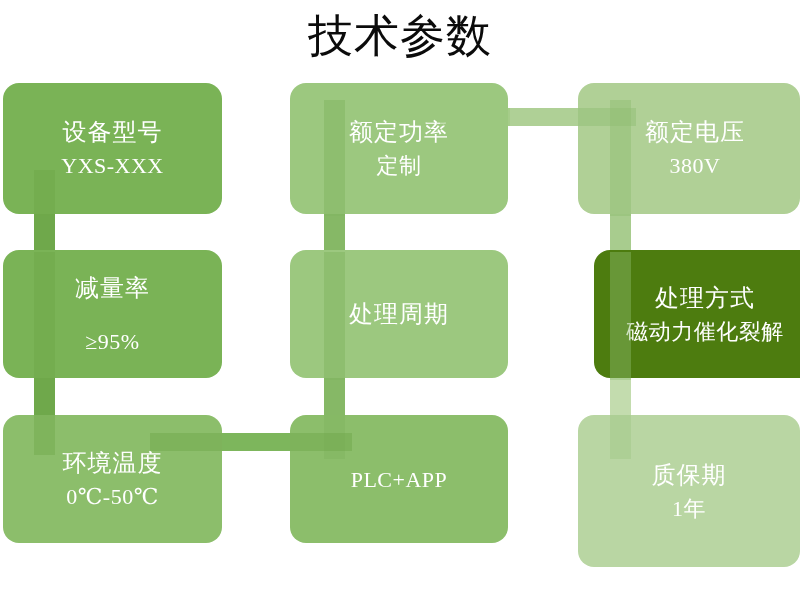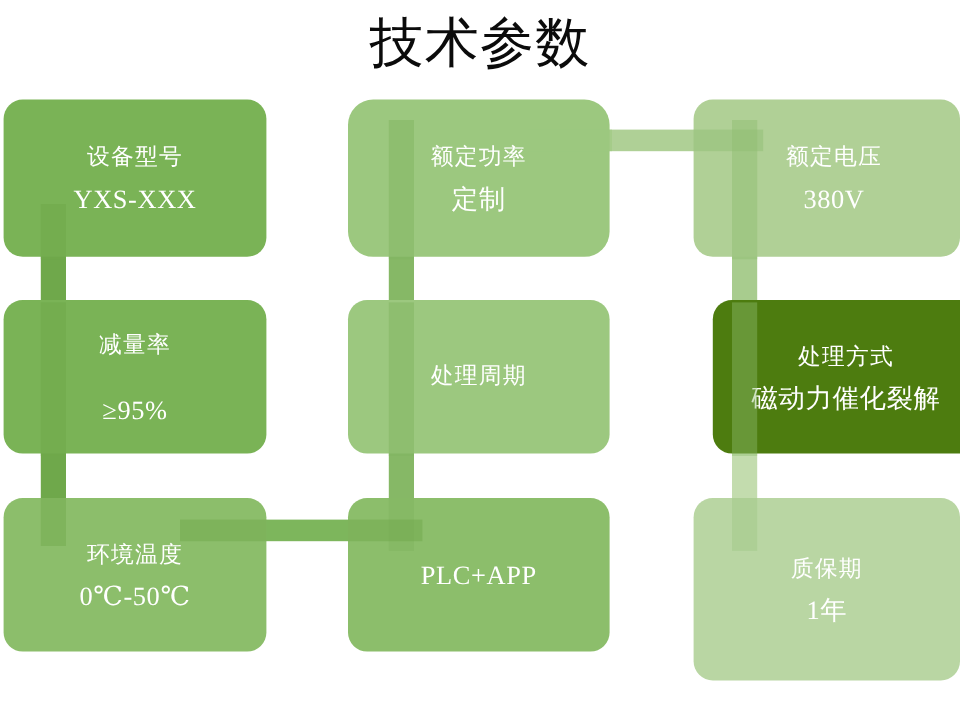--- a/index.html
+++ b/index.html
@@ -47,21 +47,21 @@
     display: flex;
     flex-direction: column;
     align-items: center;
     justify-content: center;
     color: #ffffff;
     text-align: center;
     overflow: hidden;
   }
 
   .card .card-title {
-    font-size: 19px;
+    font-size: 24px;
     line-height: 34px;
     letter-spacing: 1px;
     white-space: nowrap;
   }
 
   .card .card-value {
     font-size: 22px;
     line-height: 33px;
     letter-spacing: 0.5px;
     white-space: nowrap;
@@ -90,21 +90,21 @@
       <div class="connector" style="left: 610px; top: 360px; width: 21px; height: 80px; background: rgb(195, 220, 174);"></div>
       <div class="connector" style="left: 488px; top: 108px; width: 112px; height: 18px; background: rgb(175, 208, 150);"></div>
       <div class="connector" style="left: 205px; top: 433px; width: 110px; height: 18px; background: rgb(125, 182, 92);"></div>
     </div>
 
   <div id="card-layer">
       <div class="card" style="left: 3px; top: 83px; width: 219px; height: 131px; background: rgb(122, 179, 86); color: rgb(255, 255, 255);">
         <div class="card-title">设备型号</div>
         <div class="card-value">YXS-XXX</div>
       </div>
-      <div class="card" style="left: 290px; top: 83px; width: 218px; height: 131px; background: rgb(156, 200, 127); color: rgb(255, 255, 255); border-radius: 21px;">
+      <div class="card" style="left: 290px; top: 83px; width: 218px; height: 131px; background: rgb(156, 200, 127); color: rgb(255, 255, 255);">
         <div class="card-title">额定功率</div>
         <div class="card-value">定制</div>
       </div>
       <div class="card" style="left: 578px; top: 83px; width: 222px; height: 131px; background: rgb(176, 208, 150); color: rgb(255, 255, 255); padding-left: 12px;">
         <div class="card-title">额定电压</div>
         <div class="card-value">380V</div>
       </div>
       <div class="card" style="left: 3px; top: 250px; width: 219px; height: 128px; background: rgb(122, 179, 86); color: rgb(255, 255, 255); gap: 20px;">
         <div class="card-title">减量率</div>
         <div class="card-value">≥95%</div>

